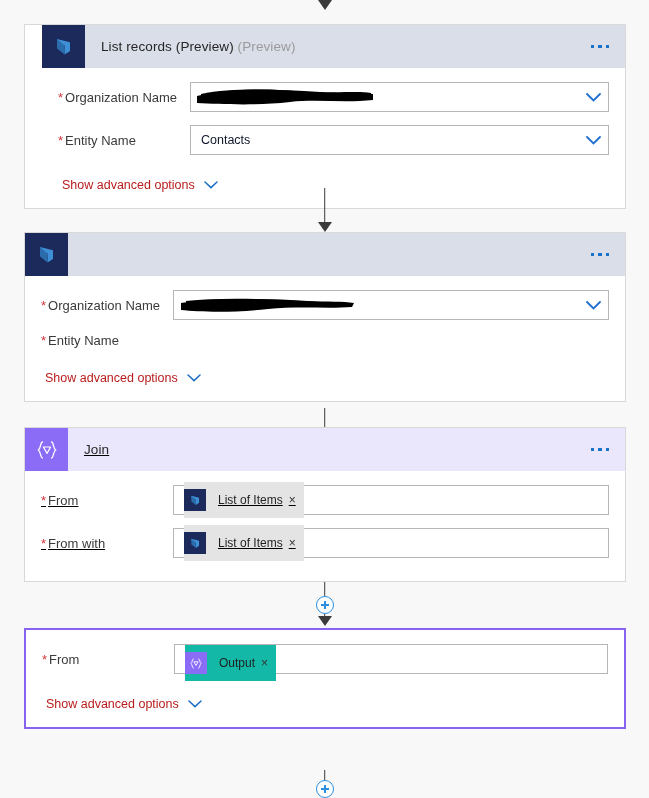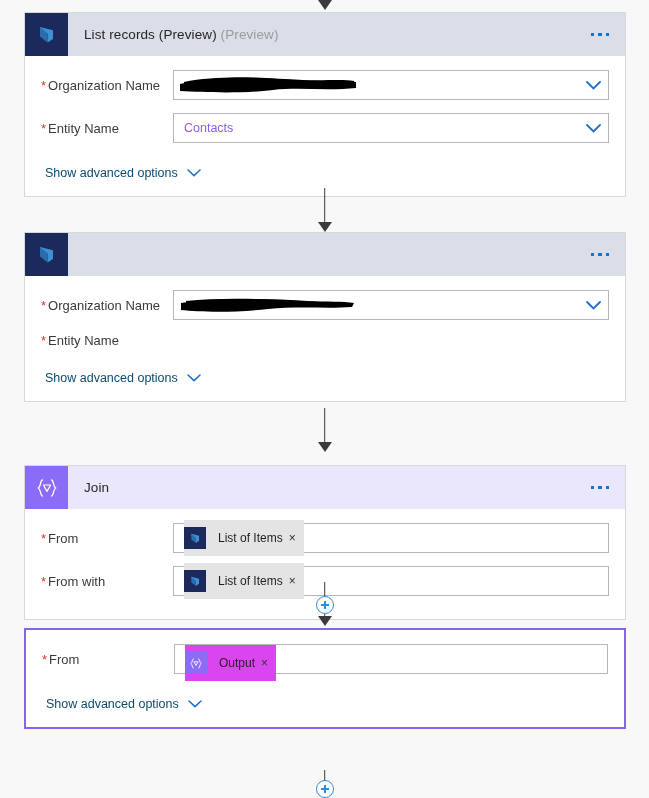--- a/index.html
+++ b/index.html
@@ -146,21 +146,21 @@
     height: 30px;
     border: 1px solid #b6b6b6;
     background: #fff;
     display: flex;
     align-items: center;
     padding: 0 4px 0 10px;
     position: relative;
   }
   .field-value {
     font-size: 12.5px;
-    color: #8b5cf6;
+    color: #0f172a;
   }
   .chevron {
     margin-left: auto;
     width: 22px;
     display: flex;
     align-items: center;
     justify-content: center;
     cursor: pointer;
   }
   .chevron svg { display: block; }
@@ -176,21 +176,21 @@
   }
   .redaction svg { display: block; }
 
   
   .chip {
     display: inline-flex;
     align-items: center;
     height: 36px;
     background: #e4e4e4;
   }
-  .chip.purple-chip { background: #d946ef; margin-top: 8px; }
+  .chip.purple-chip { background: #14b8a6; margin-top: 8px; }
   .chip-icon {
     width: 22px; height: 22px;
     flex: 0 0 22px;
     background: #1b2a5b;
     display: flex;
     align-items: center;
     justify-content: center;
   }
   .chip.purple-chip .chip-icon { background: #8a6cf6; }
   .chip-text {
@@ -210,32 +210,32 @@
   
   .adv-link {
     display: flex;
     align-items: center;
     gap: 9px;
     padding: 10px 0 16px 4px;
     cursor: pointer;
   }
   .adv-link .adv-text {
     font-size: 12.5px;
-    color: #0c4a6e;
+    color: #b91c1c;
   }
 </style>
 </head>
 <body>
 
 <div id="canvas">
 
   <div class="conn" style="top:-12px;height:14px;"></div>
   <div class="arrowhead" style="top:0px;"></div>
 
-  <div class="card" style="top:12px;">
+  <div class="card" style="top:24px;padding-left:17px;">
     <div class="card-header">
       <div class="card-icon">
         <svg width="22" height="22" viewBox="0 0 22 22">
           <path d="M4 3 L17 6.2 L17 15 L11.6 18.6 L11.6 9.6 L4 7.4 Z" fill="#3f8fd6"></path>
           <path d="M4 3 L11.6 9.6 L11.6 18.6 L4 12.6 Z" fill="#2b6cad"></path>
         </svg>
       </div>
       <div class="card-title">
         <span>List records (Preview)</span>
         <span class="muted">(Preview)</span>
@@ -343,21 +343,21 @@
         <svg width="14" height="8" viewBox="0 0 14 8">
             <path d="M1 1 L7 6.6 L13 1" stroke="#1a6fc4" stroke-width="1.5" fill="none" stroke-linecap="round"></path>
           </svg>
       </div>
     </div>
   </div>
 
   <div class="conn" style="top:408px;height:38px;"></div>
   <div class="arrowhead" style="top:442px;"></div>
 
-  <div class="card purple" style="top:465px;">
+  <div class="card purple" style="top:427px;text-decoration:underline;">
     <div class="card-header">
       <div class="card-icon">
         <svg width="24" height="22" viewBox="0 0 24 22">
           <path d="M7.5 3 C5.2 3 5.9 9.5 3.4 11 C5.9 12.5 5.2 19 7.5 19" stroke="#ffffff" stroke-width="1.3" fill="none" stroke-linecap="round"></path>
           <path d="M16.5 3 C18.8 3 18.1 9.5 20.6 11 C18.1 12.5 18.8 19 16.5 19" stroke="#ffffff" stroke-width="1.3" fill="none" stroke-linecap="round"></path>
           <path d="M8.4 8 L15.6 8 L12 14.4 Z" stroke="#ffffff" stroke-width="1.2" fill="none" stroke-linejoin="round"></path>
         </svg>
       </div>
       <div class="card-title">
         <span>Join</span>

